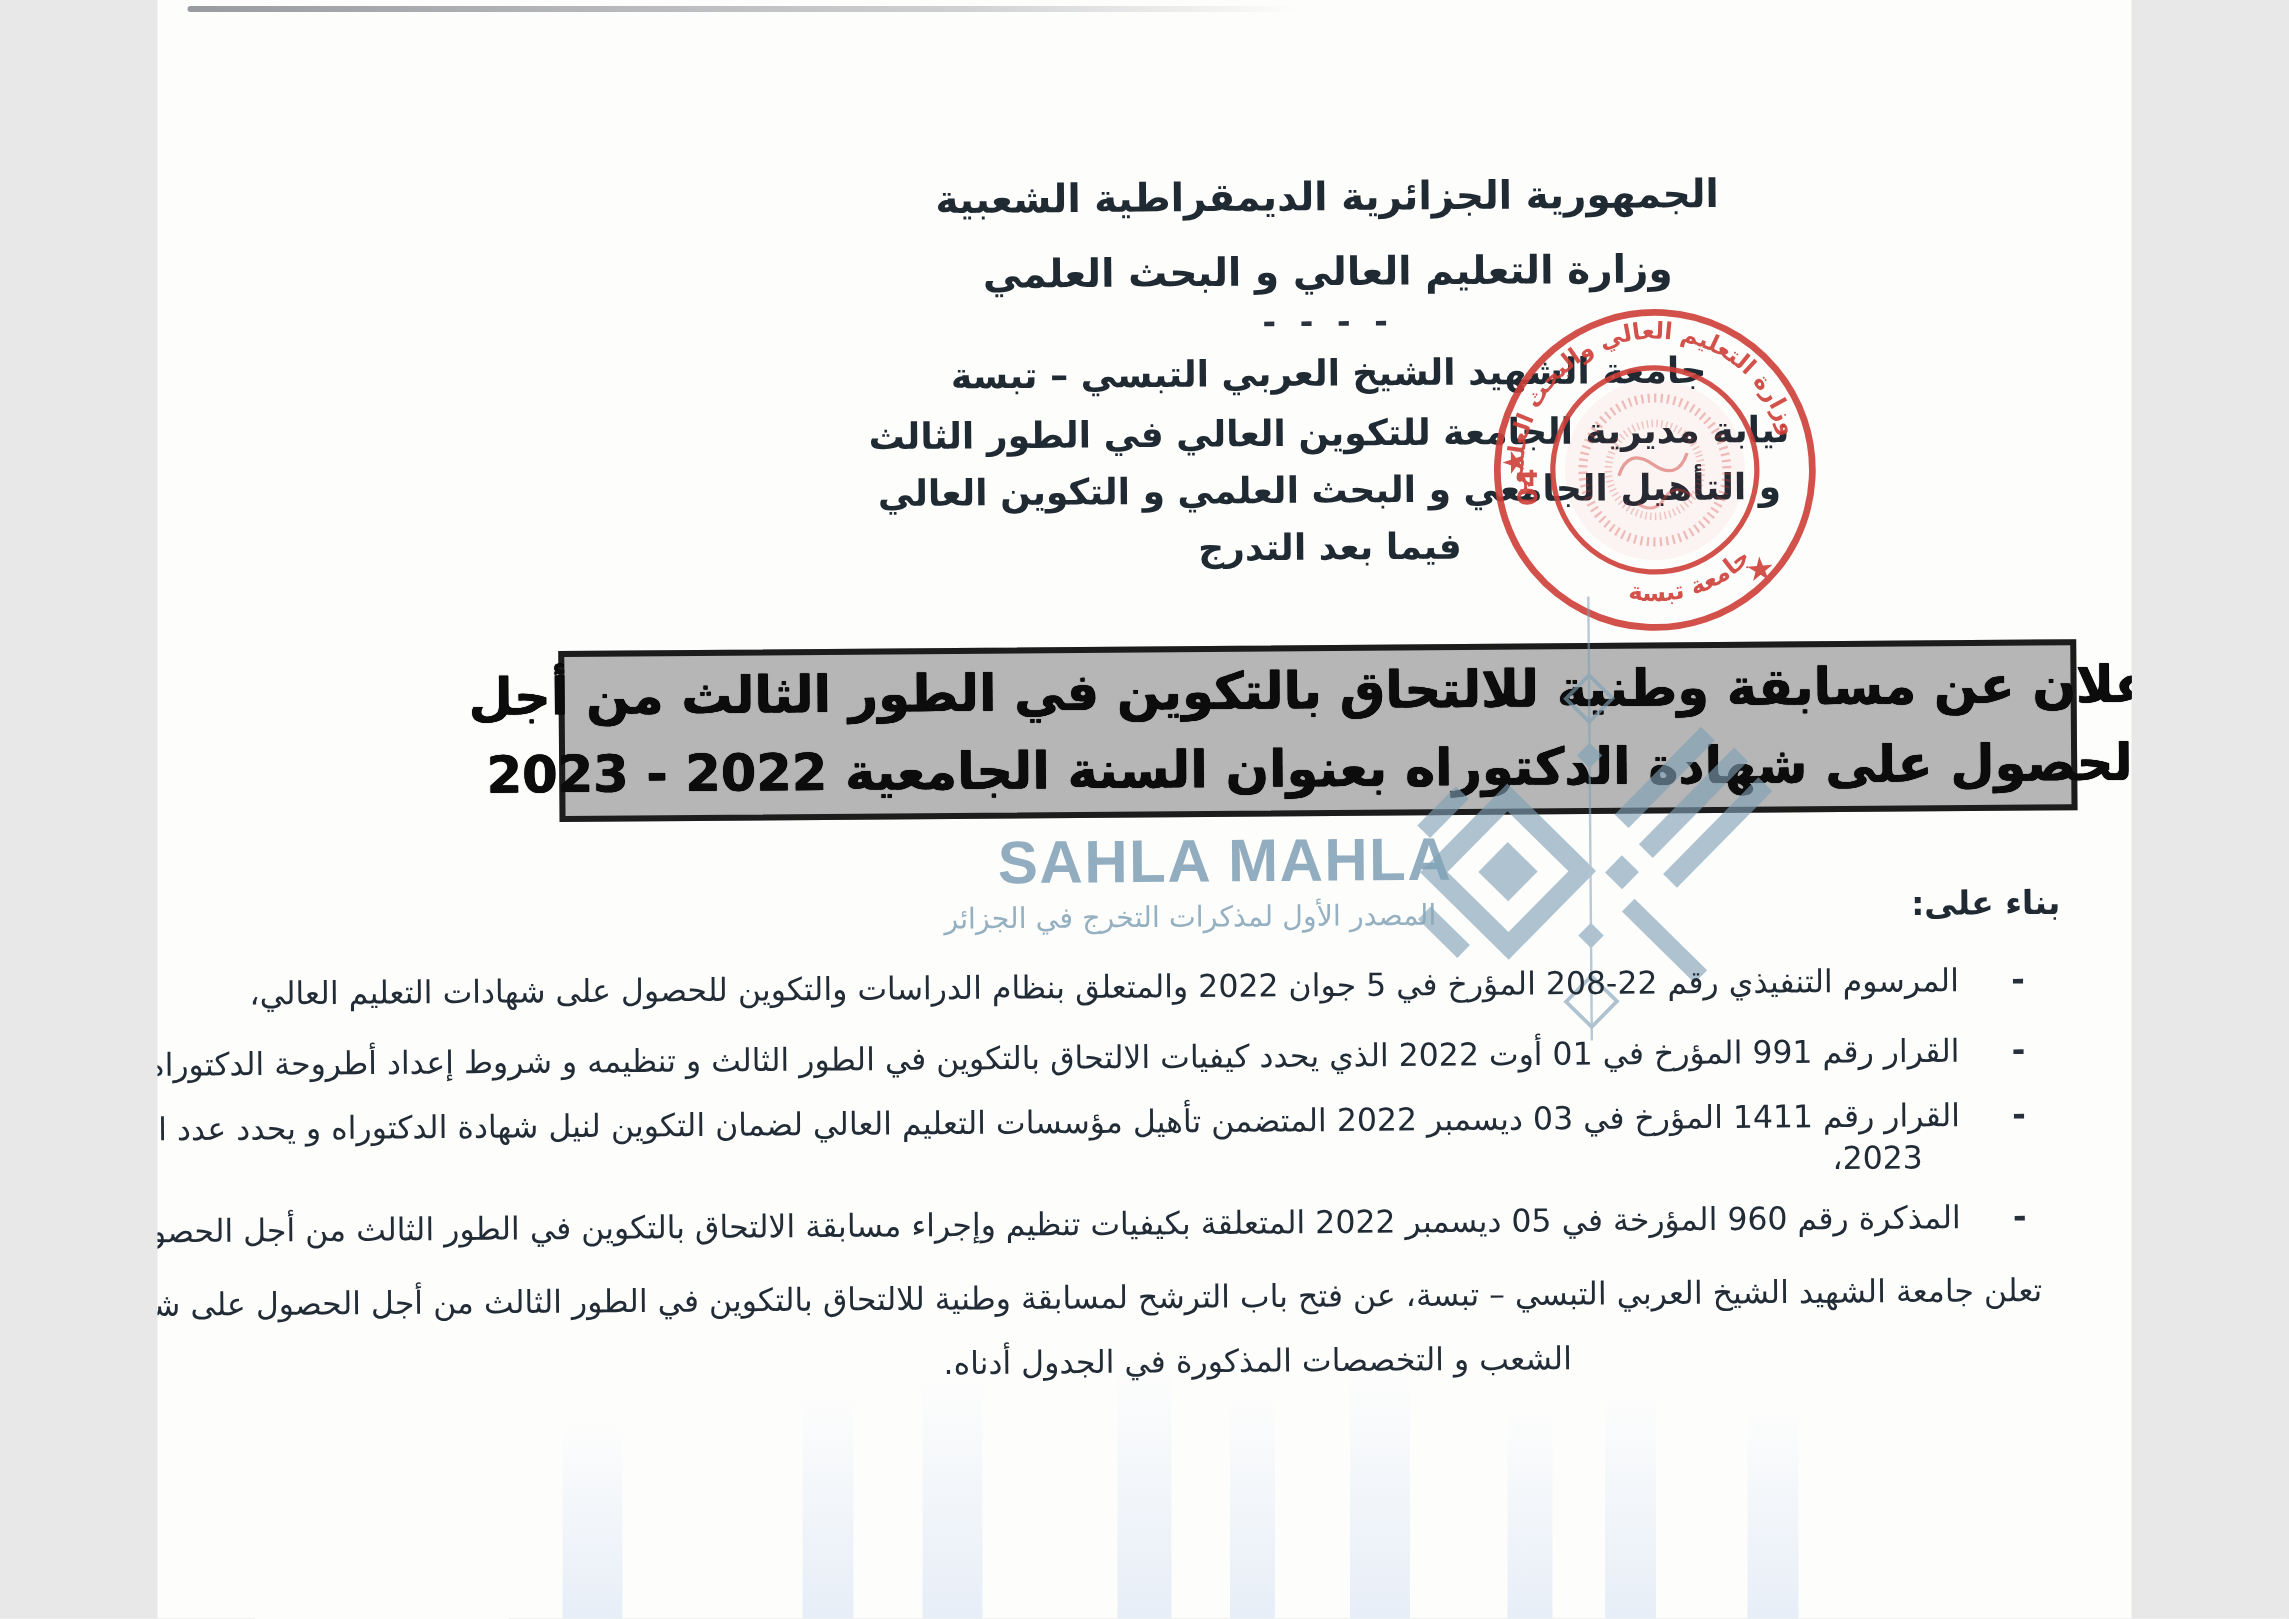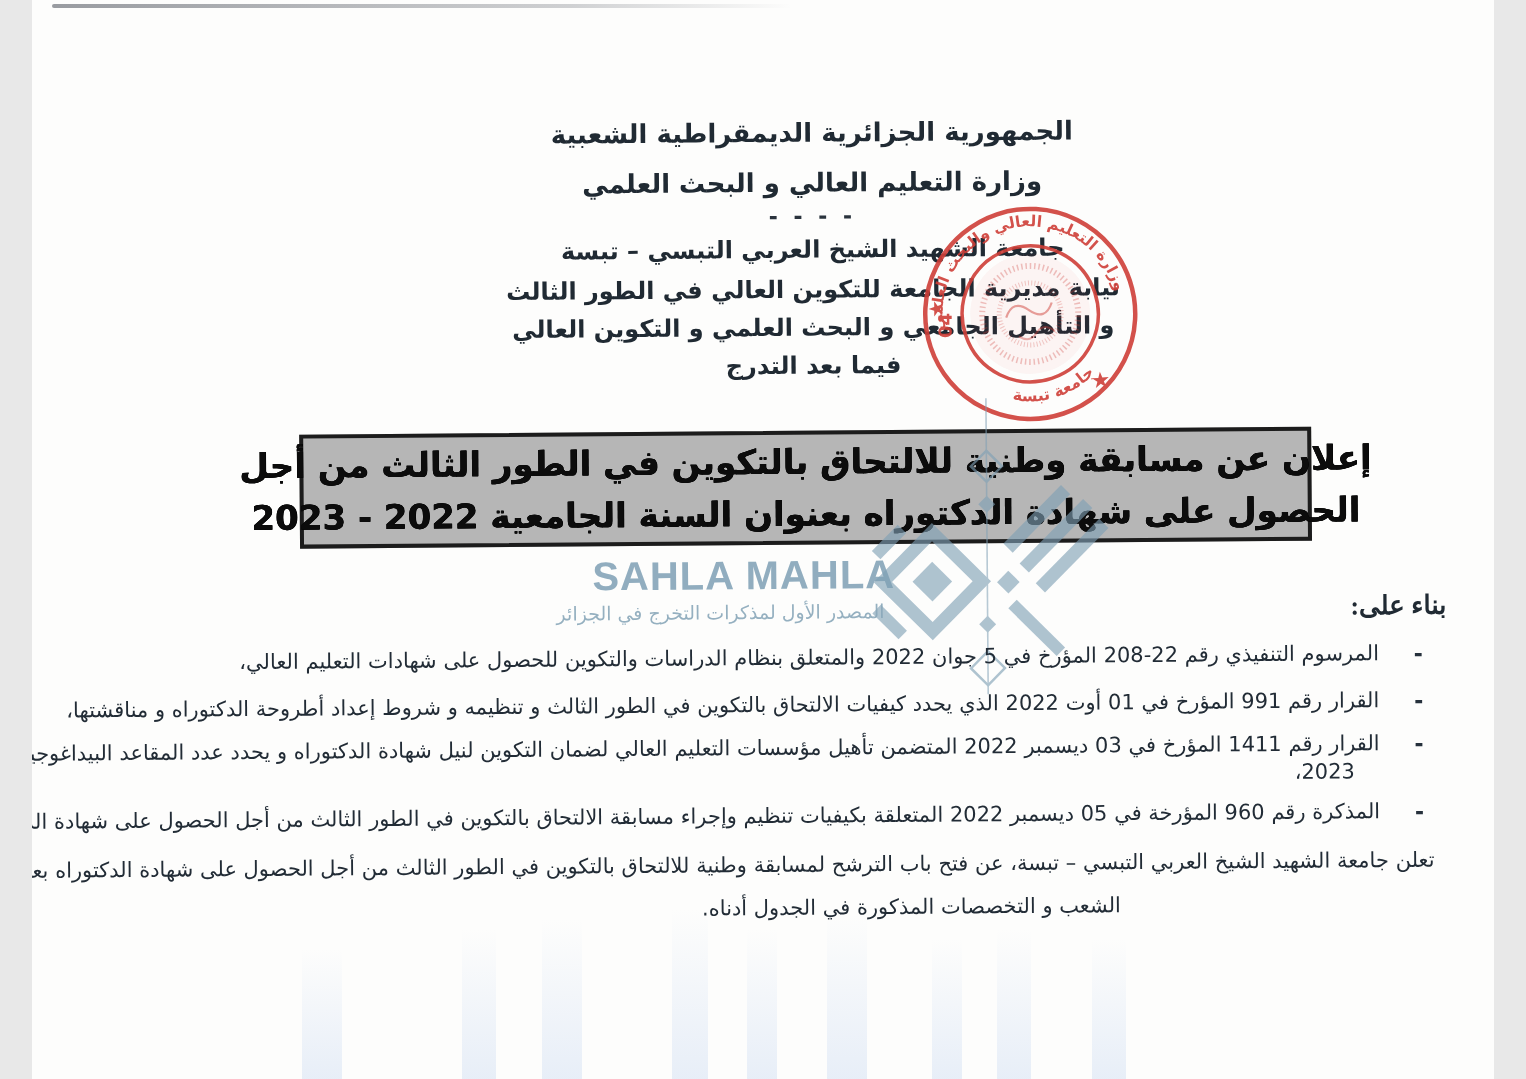--- a/index.html
+++ b/index.html
@@ -1,17 +1,17 @@
 <!DOCTYPE html>
 <html lang="ar"><head>
 <meta charset="utf-8">
 <style>
   html,body{margin:0;padding:0;background:#e8e8e8;}
   .page{
-    position:relative;width:1462px;height:1079px;margin:0 auto;
+    position:relative;width:1316px;height:1079px;margin:0 auto;
     background:#fdfdfc;overflow:hidden;
     font-family:"DejaVu Sans","Liberation Sans",sans-serif;
     color:#202a33;
   }
   .tilt{position:absolute;inset:0;transform:rotate(-0.45deg);transform-origin:50% 50%;}
 
   
   .scan-top-edge{position:absolute;top:4px;left:20px;width:740px;height:4px;
     background:linear-gradient(to right,rgba(70,75,85,.55),rgba(70,75,85,.25) 70%,rgba(70,75,85,0));border-radius:2px;}
   .streaks{position:absolute;left:0;bottom:0;width:100%;height:200px;pointer-events:none;}
@@ -45,21 +45,21 @@
   .title-line{font-size:34px;font-weight:800;color:#0c0c0c;line-height:52px;
     text-shadow:0 0 .6px #000, .4px 0 .4px #000;white-space:nowrap;}
   .wm-name{position:absolute;left:560px;top:553px;width:292px;text-align:center;
     font-family:"Liberation Sans","DejaVu Sans",sans-serif;
     font-size:40px;font-weight:800;letter-spacing:1px;color:#7fa0b5;opacity:.85;white-space:nowrap;}
   .wm-tagline{position:absolute;left:556px;top:601px;width:296px;text-align:center;direction:rtl;
     font-size:19px;color:#8aa8ba;opacity:.9;white-space:nowrap;}
   .wm-logo{position:absolute;left:830px;top:398px;opacity:.62;}
 
   
-  .intro{position:absolute;top:595px;right:48px;font-size:26px;font-weight:600;direction:rtl;font-family:Liberation Serif, serif;}
+  .intro{position:absolute;top:595px;right:48px;font-size:22px;font-weight:600;direction:rtl;}
   .bullet-dash{position:absolute;right:72px;font-size:22px;font-weight:600;color:#26313c;}
   .bullet-line{position:absolute;right:116px;direction:rtl;font-size:21px;color:#222c36;
     white-space:nowrap;}
   .closing-line{position:absolute;direction:rtl;font-size:21px;color:#222c36;white-space:nowrap;}
 </style>
 </head>
 <body>
 
 <div class="page">
   <div class="scan-top-edge"></div>

